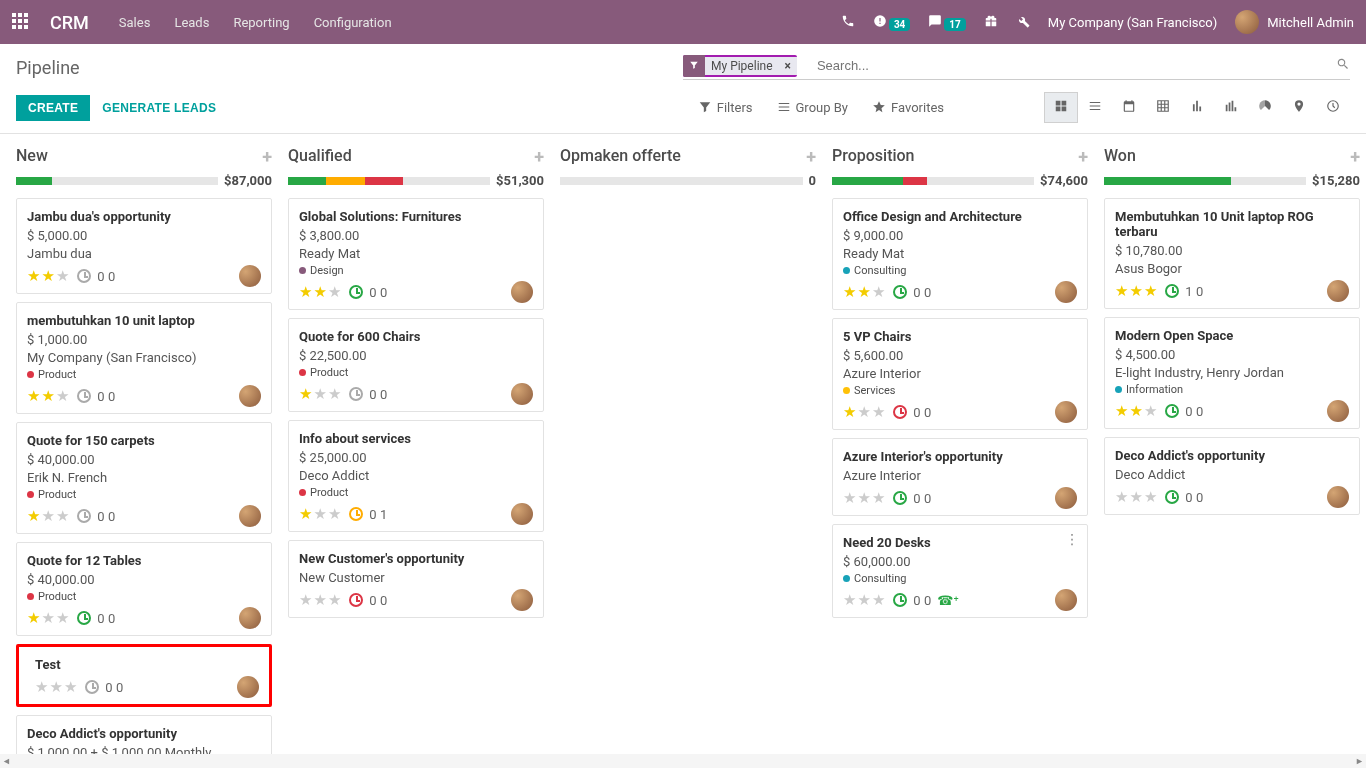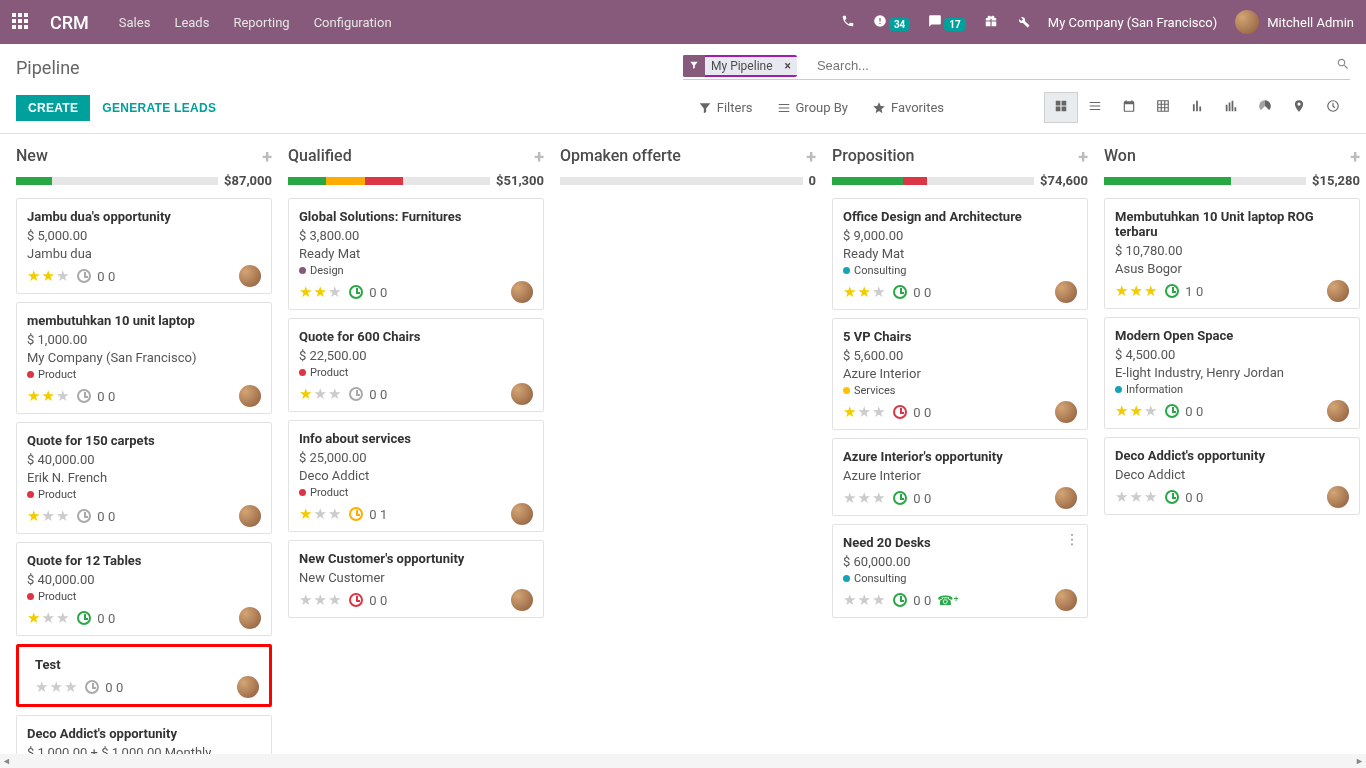--- a/index.html
+++ b/index.html
@@ -29,21 +29,21 @@
 .facet-label { padding: 2px 6px; background: #e8e8f0; color: #4c4c4c; }
 .facet-remove { padding: 2px 6px; cursor: pointer; background: #e8e8f0; color: #4c4c4c; font-weight: bold; }
 .search-input { flex: 1; border: none; outline: none; padding: 4px 20px; font-size: 13px; color: #888; }
 .search-icon { color: #888; cursor: pointer; }
 
 .cp-bottom { display: flex; align-items: center; padding: 6px 16px 10px; }
 .btn { padding: 6px 12px; border: none; cursor: pointer; font-size: 12px; font-weight: bold; letter-spacing: 0.3px; }
 .btn-primary { background: #00a09d; color: #fff; }
 .btn-link { background: transparent; color: #00a09d; }
 .search-options { margin-left: auto; display: flex; gap: 24px; color: #666; font-size: 13px; margin-right: 100px; }
-.search-opt { cursor: pointer; display: flex; align-items: center; gap: 5px; }
+.search-opt { cursor: pointer; display: flex; align-items: flex-start; gap: 5px; }
 .view-switcher { display: flex; gap: 0; }
 .view-btn { padding: 6px 9px; border: 1px solid transparent; cursor: pointer; color: #666; font-size: 14px; }
 .view-btn.active { background: #e9ecef; border-color: #d0d0d0; }
 
 
 .kanban { display: flex; overflow-x: auto; height: calc(100vh - 128px); padding: 0 8px; }
 .column { min-width: 272px; width: 272px; padding: 8px; }
 .col-header { display: flex; align-items: flex-start; padding: 4px 0 6px; }
 .col-title { font-size: 16px; font-weight: 500; color: #4c4c4c; }
 .col-plus { margin-left: auto; color: #bbb; font-size: 18px; cursor: pointer; font-weight: bold; }

